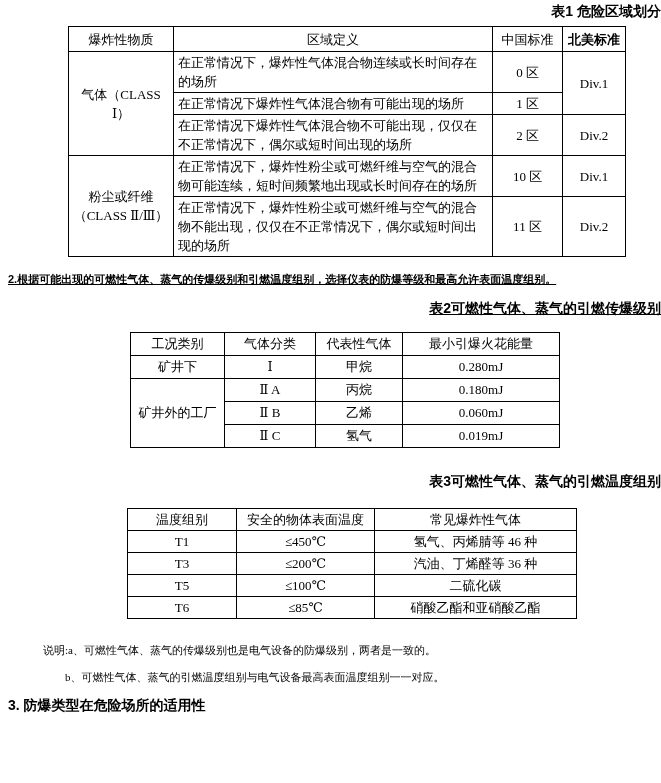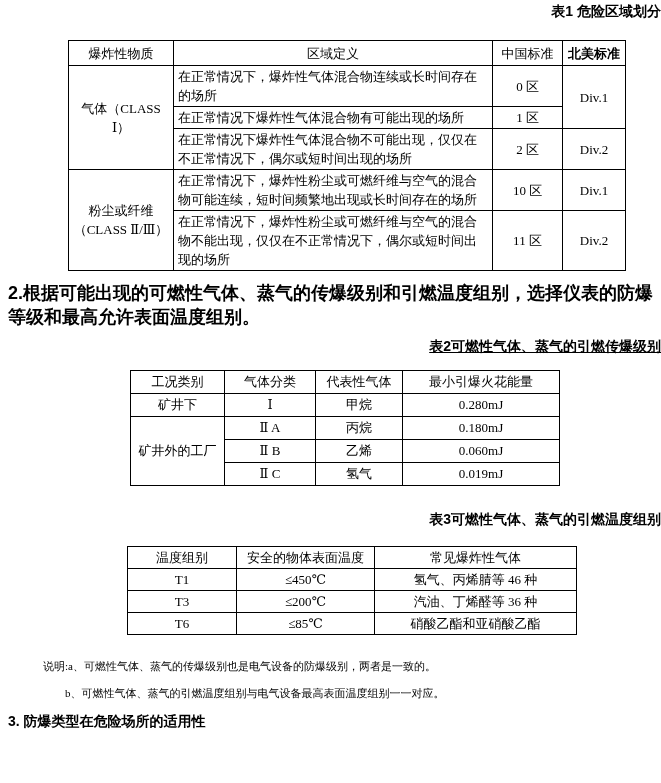--- a/index.html
+++ b/index.html
@@ -12,43 +12,43 @@
   .caption{
     font-family:"Liberation Sans","DejaVu Sans",sans-serif;
     font-weight:bold;font-size:14px;text-align:right;line-height:17px;
   }
   .cap-t1{padding-top:3px;}
   table{border-collapse:collapse;font-size:13px;table-layout:fixed;}
   td{border:1px solid #000;padding:1px 4px;line-height:19px;vertical-align:middle;}
   .center{text-align:center;}
   .def{text-align:left;}
   
-  .table1{margin:20px 0 0 68px;width:555px;border-radius:16px;}
+  .table1{margin:6px 0 0 68px;width:555px;border-radius:16px;}
   .table1 .c1{width:96px;}
   .table1 .c2{width:310px;}
   .table1 .c3{width:61px;}
   .table1 .c4{width:54px;font-weight:bold;}
   .table1 .hrow td{height:22px;}
   
   .table2{margin:15px 0 0 130px;width:427px;}
   .table2 td{text-align:center;line-height:20px;}
   .table2 .c1{width:85px;}
   .table2 .c2{width:82px;}
   .table2 .c3{width:78px;}
   .table2 .c4{width:148px;}
   
   .table3{margin:18px 0 0 127px;width:446px;}
   .table3 td{text-align:center;}
   .table3 .c1{width:100px;}
   .table3 .c2{width:129px;}
   .table3 .c3{width:193px;}
   .para-bold{
     font-family:"Liberation Sans","DejaVu Sans",sans-serif;
-    font-weight:bold;font-size:18px;line-height:24px;
-    margin:10px 0 0 8px;width:650px;
+    font-weight:bold;font-size:11px;line-height:24px;
+    margin:10px 0 0 8px;width:650px;text-decoration:underline;
   }
   .cap2{margin-top:9px;text-decoration:underline;}
   .cap3{margin-top:25px;}
   .note{font-size:11px;margin:0;line-height:15px;}
   .note-a{margin:24px 0 0 43px;}
   .note-b{margin:12px 0 4px 57px;padding-left:8px;}
   .heading3{
     font-family:"Liberation Sans","DejaVu Sans",sans-serif;
     font-weight:bold;font-size:14px;margin:13px 0 0 8px;line-height:15px;
   }
@@ -147,20 +147,25 @@
       <td>T1</td>
       <td>≤450℃</td>
       <td>氢气、丙烯腈等 46 种</td>
     </tr>
     <tr>
       <td>T3</td>
       <td>≤200℃</td>
       <td>汽油、丁烯醛等 36 种</td>
     </tr>
     <tr>
+      <td>T5</td>
+      <td>≤100℃</td>
+      <td>二硫化碳</td>
+    </tr>
+    <tr>
       <td>T6</td>
       <td>≤85℃</td>
       <td>硝酸乙酯和亚硝酸乙酯</td>
     </tr>
   </tbody>
     </table>
 
   <p class="note note-a">说明:a、可燃性气体、蒸气的传爆级别也是电气设备的防爆级别，两者是一致的。</p>
   <p class="note note-b">b、可燃性气体、蒸气的引燃温度组别与电气设备最高表面温度组别一一对应。</p>
 

